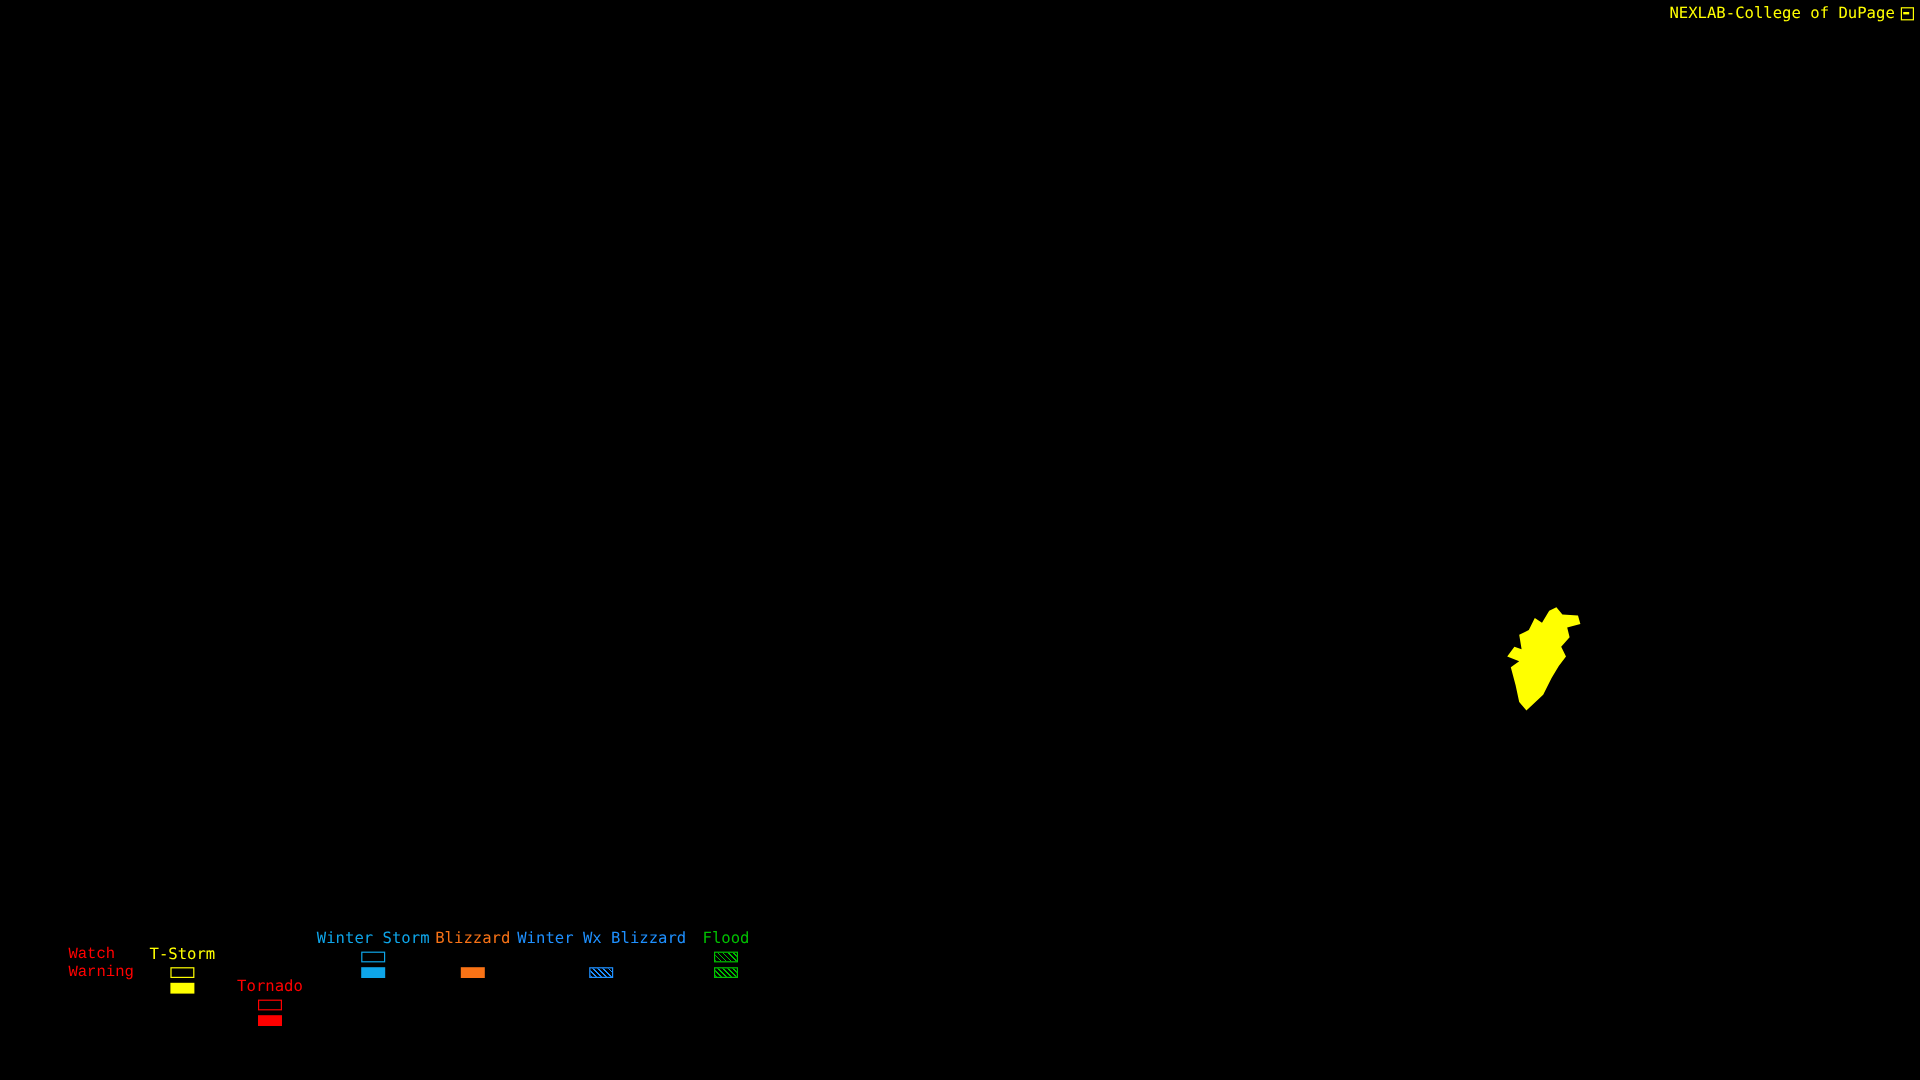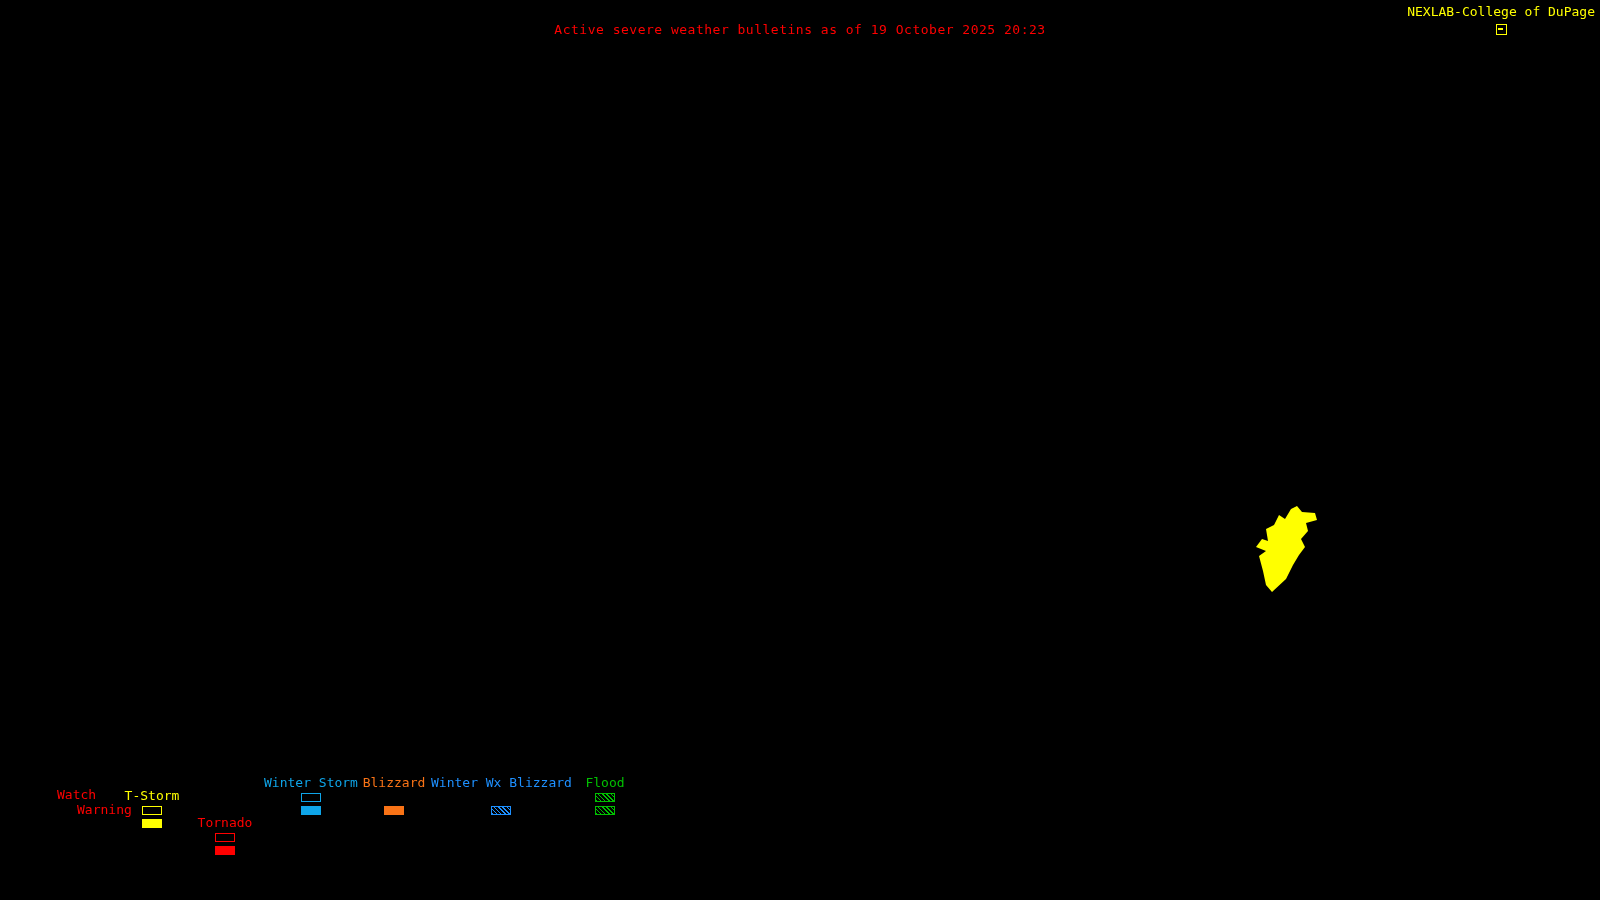--- a/index.html
+++ b/index.html
@@ -66,20 +66,21 @@
     height: 900px;
   }
 
   
   .rowlbl {
     position: absolute;
     left: 57px;
     font-size: 13px;
     line-height: 14px;
     white-space: nowrap;
+    font-family: Liberation Mono, monospace;
   }
   .rowlbl.watch { top: 788px; }
   .rowlbl.warning { top: 803px; }
 
   .col {
     position: absolute;
     top: 776px;
     width: 140px;
     text-align: center;
   }
@@ -113,31 +114,30 @@
 </style>
 </head>
 <body>
 
 <div id="screen" style="background: rgb(0, 0, 0);">
 
   <svg class="map-svg" viewBox="0 0 1600 900">
     <polygon points="1297,506 1302,512 1315,513 1317,520 1306,523 1308,531 1301,539 1305,547 1299,555 1293,565 1286,579 1272,592 1266,585 1263,571 1259,556 1266,551 1256,547 1262,539 1268,541 1266,529 1274,525 1279,515 1285,519 1291,509" style="fill: rgb(255, 255, 0);"></polygon>
   </svg>
 
-  <div class="map-title" style="color: rgb(255, 0, 0);">Active severe weather bulletins as of 19 October 2025 20:23</div>
 
-  <div class="brand" style="color: rgb(255, 255, 0); flex-direction: column;">
+  <div class="brand" style="color: rgb(255, 255, 0);">
     <span>NEXLAB-College of DuPage</span>
     <span class="brand-mark"></span>
   </div>
 
   <div>
 
     <div class="rowlbl watch" style="color: rgb(255, 0, 0);">Watch</div>
-    <div class="rowlbl warning" style="color: rgb(255, 0, 0); margin-left: 20px;">Warning</div>
+    <div class="rowlbl warning" style="color: rgb(255, 0, 0);">Warning</div>
 
     <div class="col c0" style="color: rgb(255, 255, 0);">
       <div class="hdr">T-Storm</div>
       <div class="swatch sw-watch outline"></div>
       <div class="swatch sw-warning fill"></div>
     </div>
 
     <div class="col c1" style="color: rgb(255, 0, 0);">
       <div class="hdr">Tornado</div>
       <div class="swatch sw-watch outline"></div>

